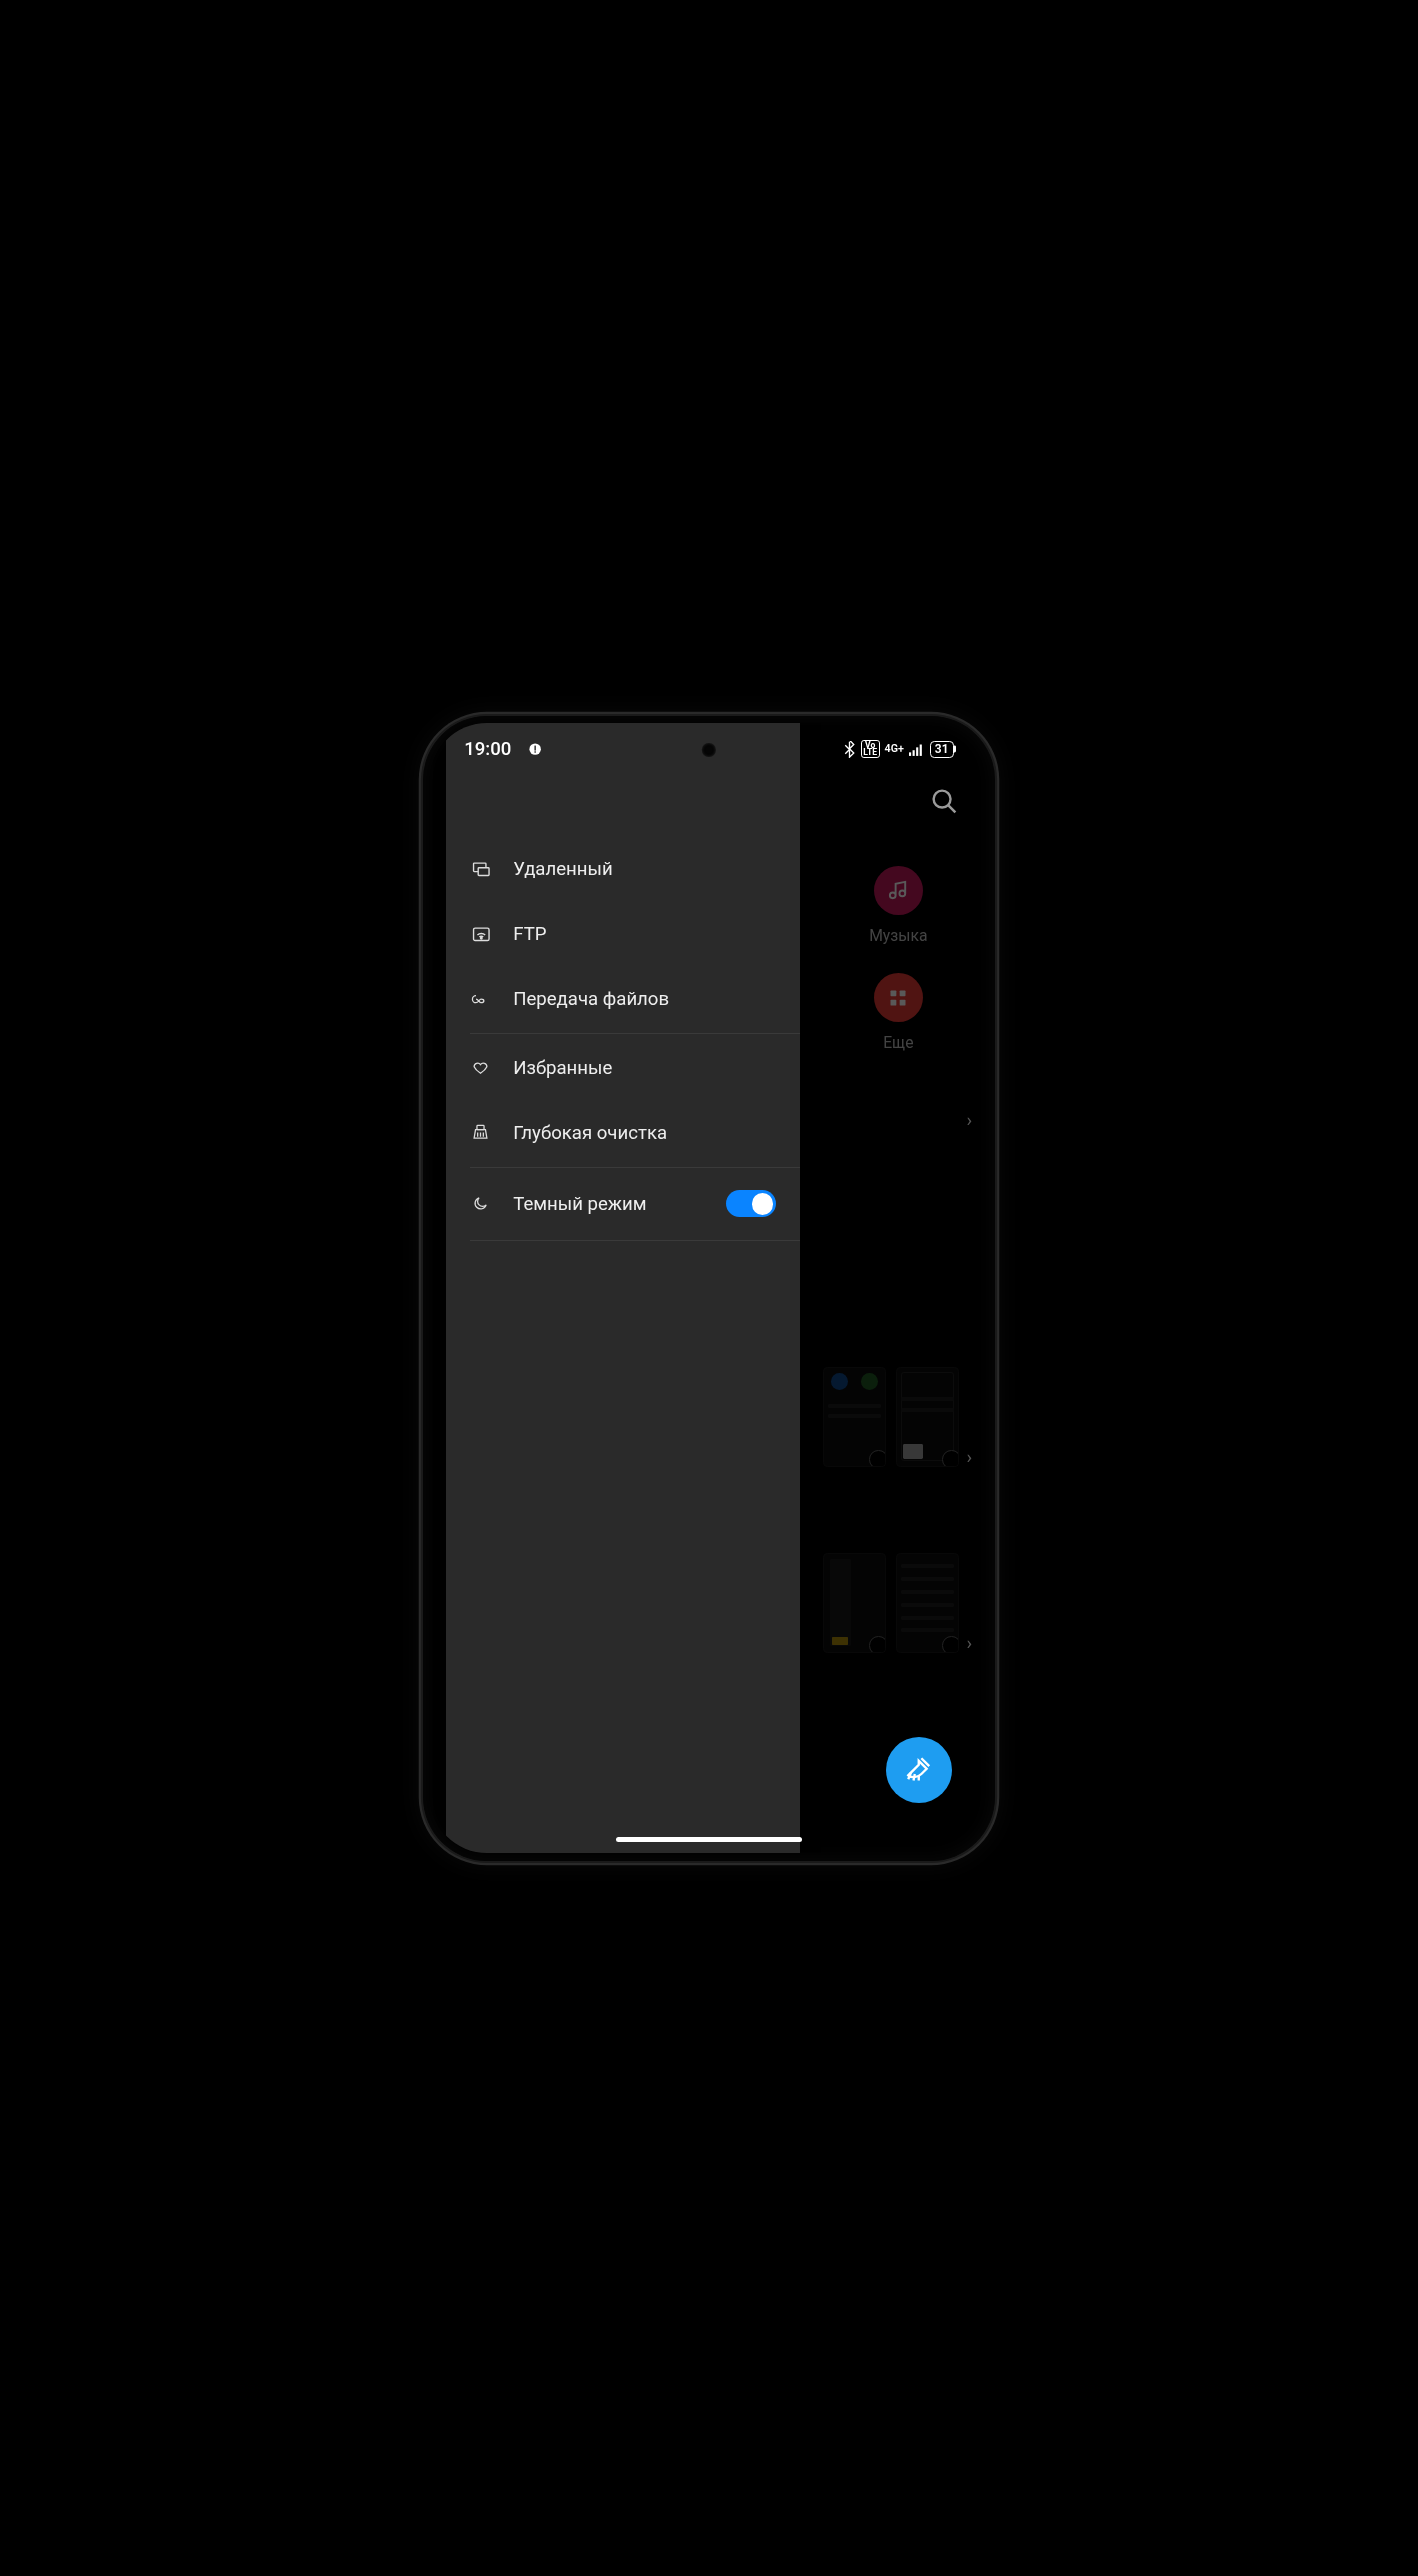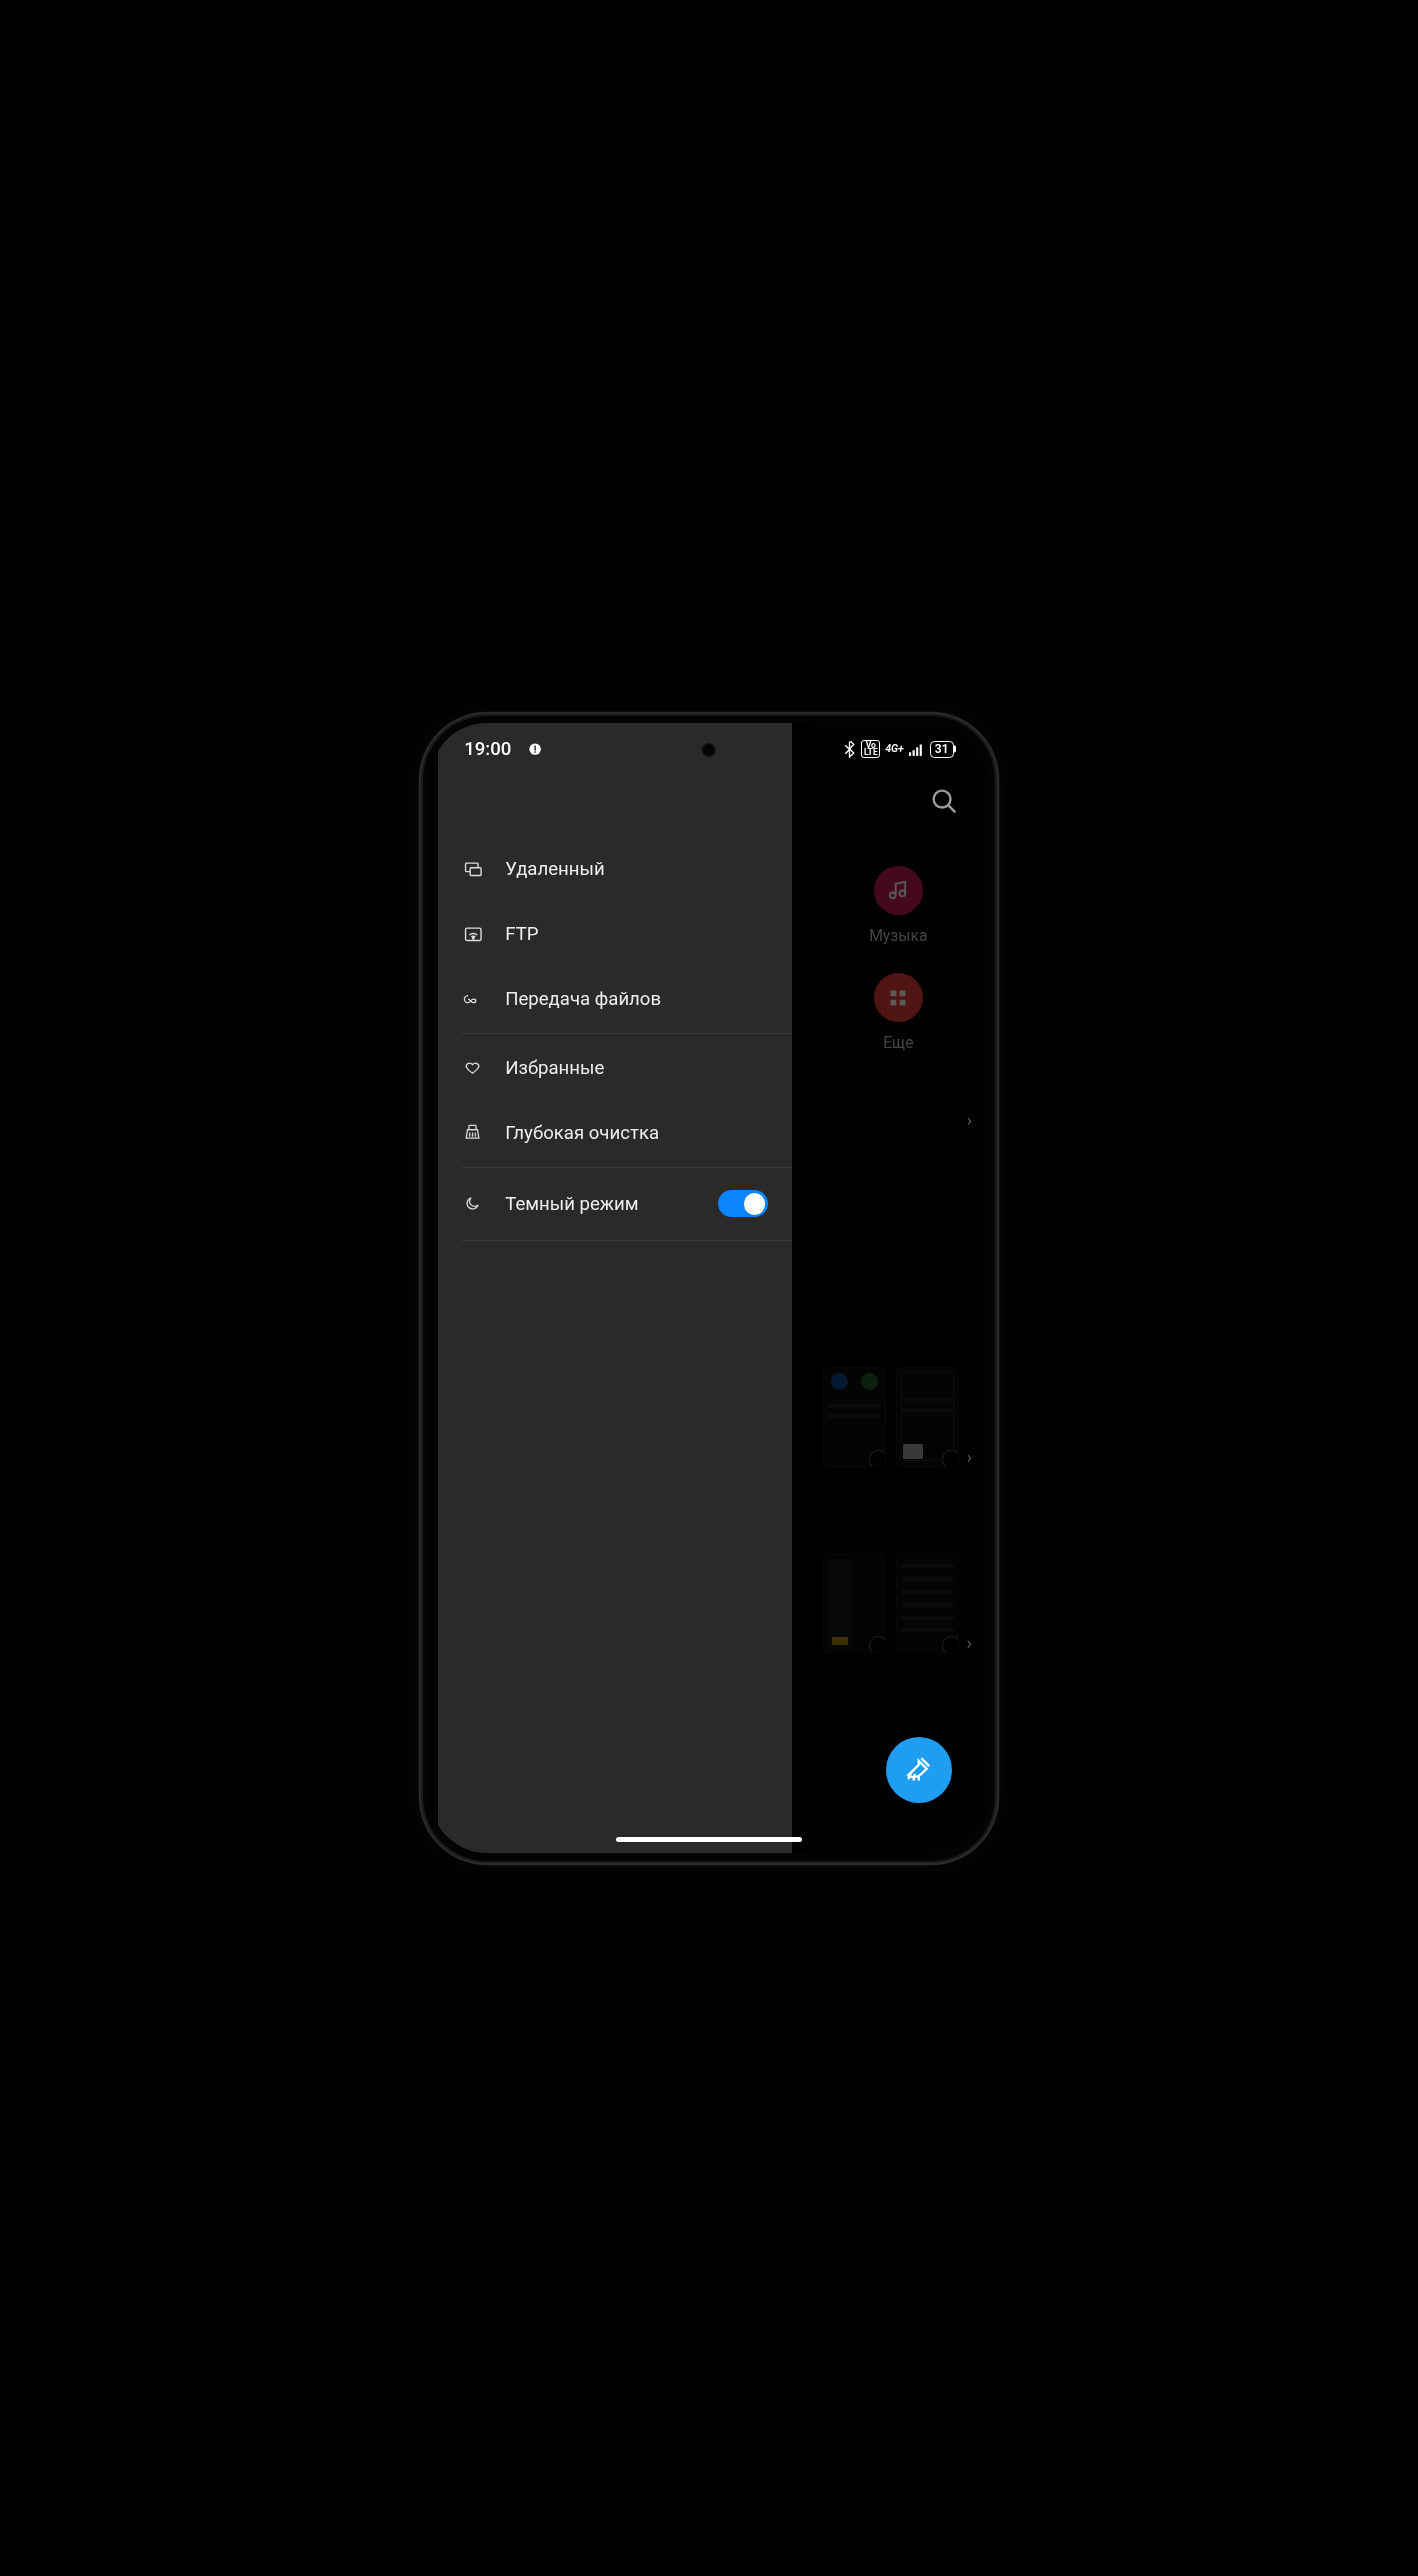--- a/index.html
+++ b/index.html
@@ -86,21 +86,21 @@
   }
   .volte-box{
     border:1.4px solid #fff;
     border-radius:2.9px;
     font-size:8.6px;
     line-height:7.2px;
     padding:0.7px 1.4px;
     font-weight:700;
     text-align:center;
   }
-  .netlabel{ font-size:10.7px; line-height:8.6px; font-weight:600;font-style:italic; }
+  .netlabel{ font-size:10.7px; line-height:8.6px; font-weight:600; }
 
   
   .bg-app {
     position: absolute;
     inset: 0;
     background: #000;
     color: #aaa;
   }
   .bg-top {
     position: absolute;
@@ -182,21 +182,21 @@
     width: 186px;
     height: 5px;
     background: #fff;
     border-radius: 2.9px;
     z-index: 60;
   }
 
   
   .drawer {
     position: absolute;
-    top: 0; left: 8px; bottom: 0;
+    top: 0; left: 16px; bottom: 0;
     width: 354px;
     background: #2a2a2a;
     z-index: 40;
     padding-top: 114px;
     box-shadow: 4.3px 0 14.3px rgba(0,0,0,0.6);
   }
   .drawer-item {
     display: flex;
     align-items: center;
     gap: 21.5px;

